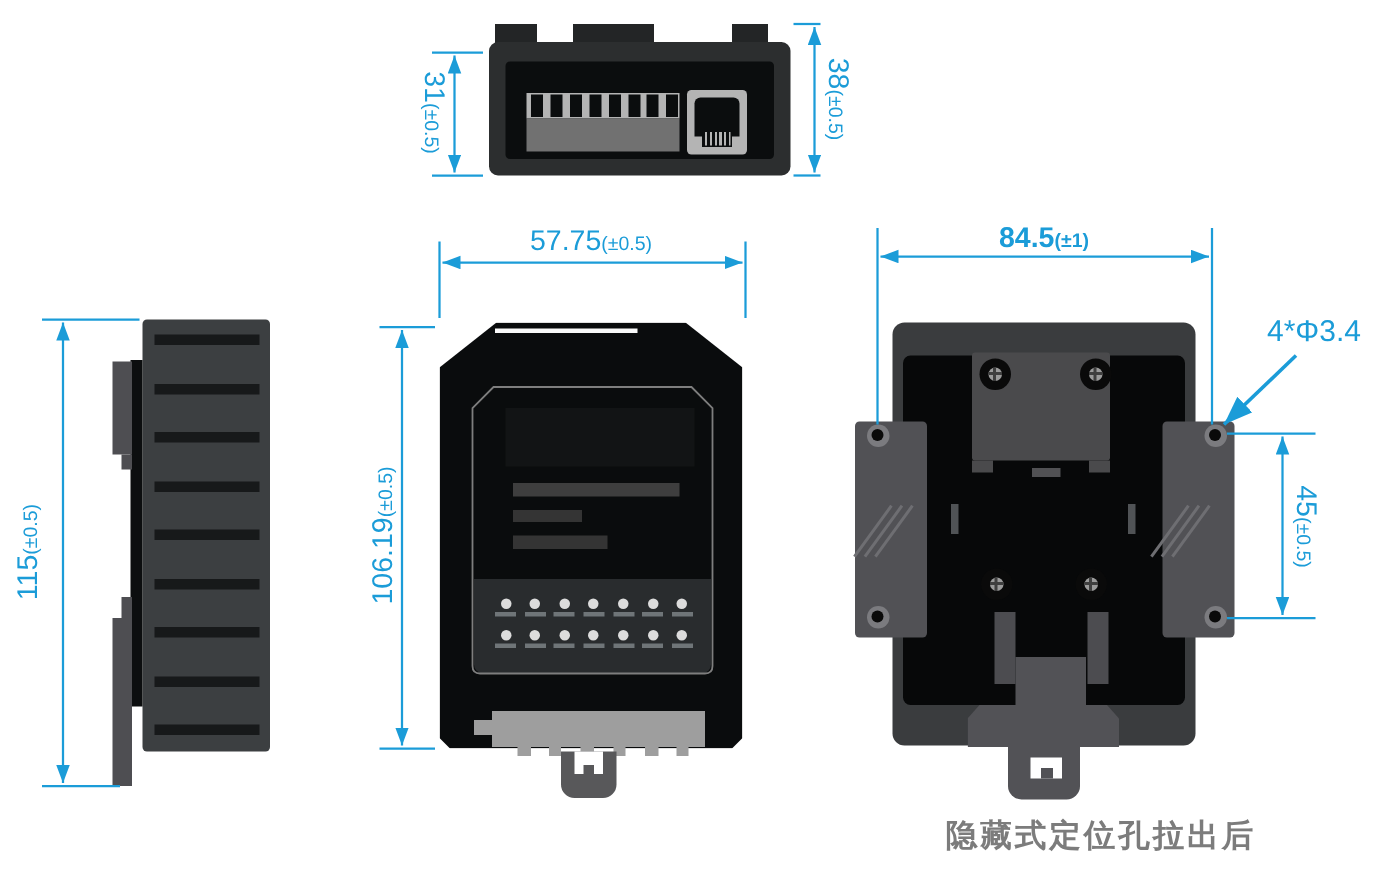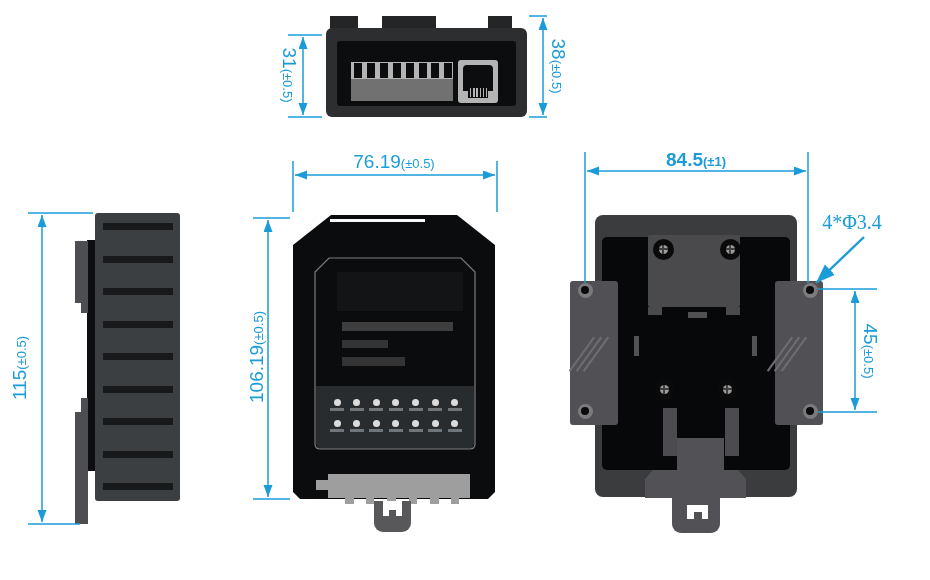--- a/index.html
+++ b/index.html
@@ -219,19 +219,20 @@
 
       <line x1="864" y1="237" x2="816" y2="283" stroke-width="2.4" marker-end="url(#arrE)"></line>
 
       <path d="M329,258 H461 L475,272 V444 Q475,449 470,449 H320 Q315,449 315,444 V272 Z" stroke="#7e7e7e" stroke-width="1.2"></path>
     </g>
   </svg>
 
   <div class="lbl cw" style="left:289px;top:75px;"><span class="v">31</span><span class="t">(±0.5)</span></div>
   <div class="lbl cw" style="left:558px;top:66px;"><span class="v">38</span><span class="t">(±0.5)</span></div>
   <div class="lbl ccw" style="left:19px;top:368px;"><span class="v">115</span><span class="t">(±0.5)</span></div>
-  <div class="lbl hc" style="left:394px;top:161px;"><span class="v">76.19</span><span class="t">(±0.5)</span></div>
+  <div class="lbl hc" style="left:394px;top:161px;"><span class="v">57.75</span><span class="t">(±0.5)</span></div>
   <div class="lbl ccw" style="left:256px;top:357px;"><span class="v">106.19</span><span class="t">(±0.5)</span></div>
   <div class="lbl hc" style="left:696px;top:159px;font-weight:bold;"><span class="v">84.5</span><span class="t">(±1)</span></div>
   <div class="lbl cw" style="left:870px;top:351px;"><span class="v">45</span><span class="t">(±0.5)</span></div>
-  <div class="callout hc" style="left:852px;top:222px;transform:translate(-50%,-50%);font-family:Liberation Serif, serif;">4*Φ3.4</div>
+  <div class="callout hc" style="left:876px;top:222px;transform:translate(-50%,-50%);">4*Φ3.4</div>
+  <div class="note hc" style="left:734px;top:557px;transform:translate(-50%,-50%);">隐藏式定位孔拉出后</div>
 
 </div>
 
 </body></html>

